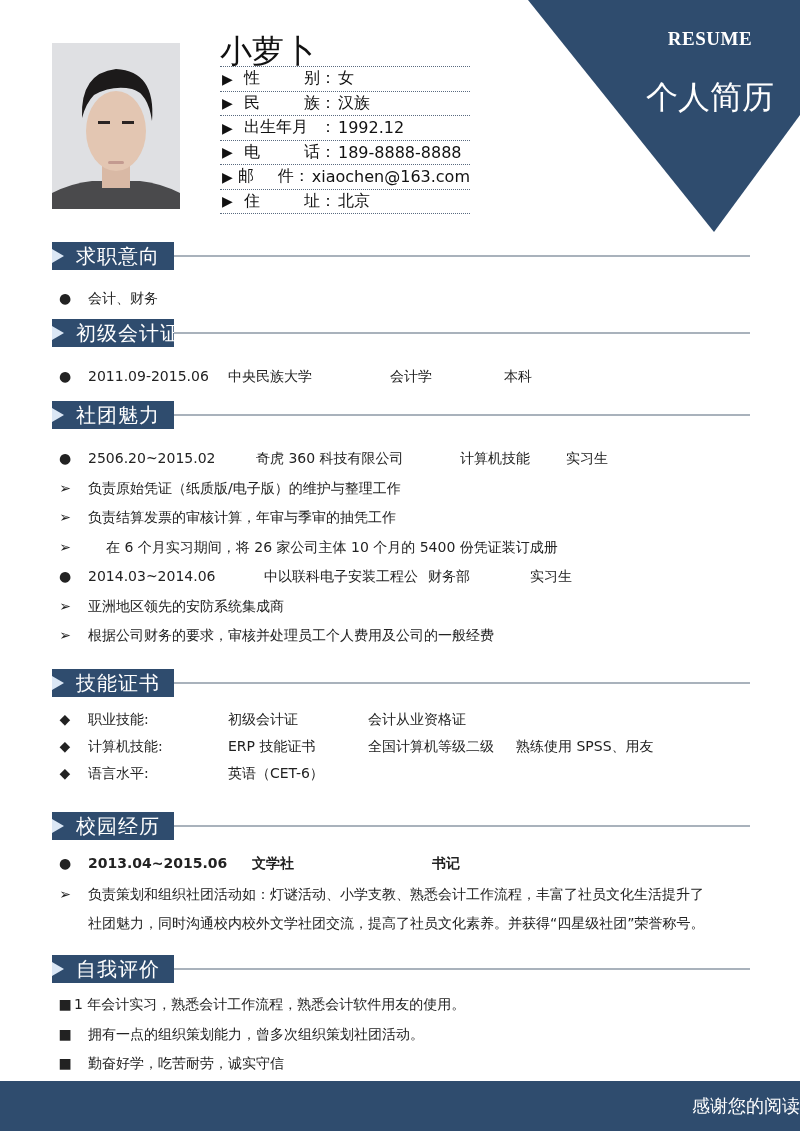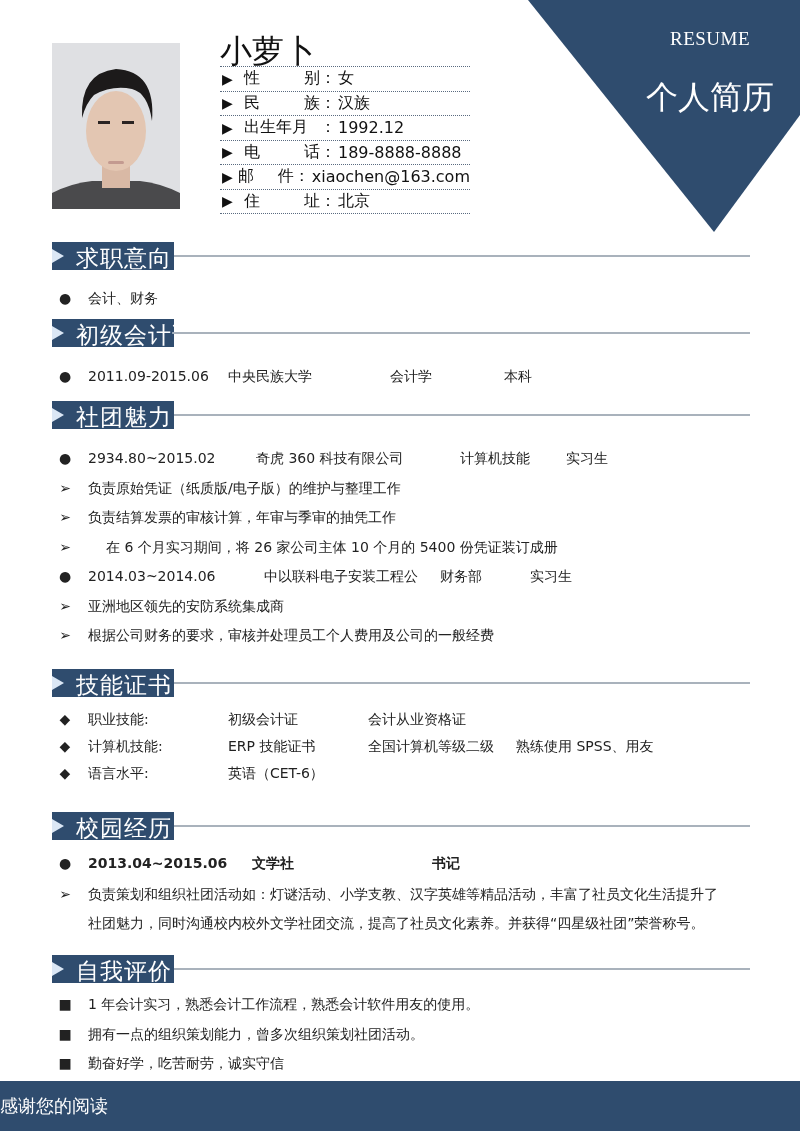--- a/index.html
+++ b/index.html
@@ -1,40 +1,40 @@
 <!DOCTYPE html>
 <html><head>
 <meta charset="utf-8">
 <style>
   html, body { margin:0; padding:0; }
   body { width:800px; height:1131px; position:relative; background:#ffffff; overflow:hidden;
          font-family:"DejaVu Sans", "Liberation Sans", sans-serif; color:#222; }
   .corner { position:absolute; left:528px; top:0; width:272px; height:232px; }
   .resume-en { position:absolute; left:660px; top:28px; width:100px; text-align:center; color:#fff;
-               font-family:"Liberation Serif", serif; font-weight:normal; font-size:19px; letter-spacing:0.5px; }
+               font-family:"Liberation Serif", serif; font-weight:bold; font-size:19px; letter-spacing:0.5px; }
   .resume-cn { position:absolute; left:640px; top:76px; width:140px; text-align:center; color:#fff; font-size:32px; }
   .photo { position:absolute; left:52px; top:43px; width:128px; height:166px; background:#dcdde0; overflow:hidden; }
   .name { position:absolute; left:220px; top:30px; font-size:32px; color:#111; }
   .info { position:absolute; left:220px; top:66px; width:250px; border-top:1px dotted #5a6b80; }
   .info-row { height:23.5px; border-bottom:1px dotted #5a6b80; display:flex; align-items:center; font-size:16px; color:#111; }
   .info-row .arrow { width:22px; font-size:14px; padding-left:2px; }
   .info-row .lbl { width:76px; display:flex; justify-content:space-between; }
   .info-row .val { padding-left:2px; }
   .sec { position:absolute; left:52px; height:28px; width:698px; }
   .sec .box { position:absolute; left:0; top:0; width:122px; height:28px; background:#2f4c6e; }
   .sec .tip { position:absolute; left:0; top:7px; width:0; height:0; border-top:7px solid transparent;
               border-bottom:7px solid transparent; border-left:12px solid #dbe7f5; }
-  .sec .title { position:absolute; left:24px; top:1px; color:#fff; font-size:23px; letter-spacing:1px; }
+  .sec .title { position:absolute; left:24px; top:1px; color:#fff; font-size:20px; letter-spacing:1px; }
   .sec .line { position:absolute; left:122px; right:0; top:13px; height:2px; background:#a9b2bc; }
   .row { position:absolute; left:58px; font-size:14px; color:#222; white-space:nowrap; height:20px; line-height:20px; }
   .row .b { position:absolute; left:0; width:14px; text-align:center; }
   .row .c { position:absolute; }
   .bold { font-weight:bold; }
   .footer { position:absolute; left:0; top:1081px; width:800px; height:50px; background:#2f4c6e; }
-  .footer .t { position:absolute; left:0; width:800px; top:13px; text-align:left; color:#fff; font-size:18px; }
+  .footer .t { position:absolute; left:0; width:800px; top:13px; text-align:right; color:#fff; font-size:18px; }
 </style>
 </head>
 <body>
 
 <svg class="corner" viewBox="0 0 272 232">
   <polygon points="0,0 272,0 272,115 186,232" fill="#2f4c6e"></polygon>
 </svg>
 <div class="resume-en">RESUME</div>
 <div class="resume-cn">个人简历</div>
 
@@ -134,42 +134,42 @@
 </div>
 
 <div class="sec" style="top:401px">
   <div class="box"></div>
     <div class="tip"></div>
   <div class="title">社团魅力</div>
     <div class="line"></div>
 </div>
 <div class="row" style="top:448px">
   <span class="b">●</span>
-  <span class="c" style="left:30px">2934.80~2015.02</span>
+  <span class="c" style="left:30px">2506.20~2015.02</span>
   <span class="c" style="left:198px">奇虎 360 科技有限公司</span>
   <span class="c" style="left:402px">计算机技能</span>
   <span class="c" style="left:508px">实习生</span>
 </div>
 <div class="row" style="top:478px">
   <span class="b">➢</span>
   <span class="c" style="left:30px">负责原始凭证（纸质版/电子版）的维护与整理工作</span>
 </div>
 <div class="row" style="top:507px">
   <span class="b">➢</span>
   <span class="c" style="left:30px">负责结算发票的审核计算，年审与季审的抽凭工作</span>
 </div>
 <div class="row" style="top:537px">
   <span class="b">➢</span>
   <span class="c" style="left:48px">在 6 个月实习期间，将 26 家公司主体 10 个月的 5400 份凭证装订成册</span>
 </div>
 <div class="row" style="top:566px">
   <span class="b">●</span>
   <span class="c" style="left:30px">2014.03~2014.06</span>
   <span class="c" style="left:206px">中以联科电子安装工程公</span>
-  <span class="c" style="left:382px">财务部</span>
+  <span class="c" style="left:370px">财务部</span>
   <span class="c" style="left:472px">实习生</span>
 </div>
 <div class="row" style="top:596px">
   <span class="b">➢</span>
   <span class="c" style="left:30px">亚洲地区领先的安防系统集成商</span>
 </div>
 <div class="row" style="top:625px">
   <span class="b">➢</span>
   <span class="c" style="left:30px">根据公司财务的要求，审核并处理员工个人费用及公司的一般经费</span>
 </div>
@@ -207,35 +207,35 @@
     <div class="line"></div>
 </div>
 <div class="row bold" style="top:853px">
   <span class="b">●</span>
   <span class="c" style="left:30px">2013.04~2015.06</span>
   <span class="c" style="left:194px">文学社</span>
   <span class="c" style="left:374px">书记</span>
 </div>
 <div class="row" style="top:884px">
   <span class="b">➢</span>
-  <span class="c" style="left:30px">负责策划和组织社团活动如：灯谜活动、小学支教、汉字英雄等精品活动，丰富了社员文化生活提升了</span>
+  <span class="c" style="left:30px">负责策划和组织社团活动如：灯谜活动、小学支教、熟悉会计工作流程，丰富了社员文化生活提升了</span>
 </div>
 <div class="row" style="top:913px">
   <span class="c" style="left:30px">社团魅力，同时沟通校内校外文学社团交流，提高了社员文化素养。并获得“四星级社团”荣誉称号。</span>
 </div>
 
 <div class="sec" style="top:955px">
   <div class="box"></div>
     <div class="tip"></div>
   <div class="title">自我评价</div>
     <div class="line"></div>
 </div>
 <div class="row" style="top:994px">
   <span class="b">■</span>
-  <span class="c" style="left:30px">1 年会计实习，熟悉会计工作流程，熟悉会计软件用友的使用。</span>
+  <span class="c" style="left:16px">1 年会计实习，熟悉会计工作流程，熟悉会计软件用友的使用。</span>
 </div>
 <div class="row" style="top:1024px">
   <span class="b">■</span>
   <span class="c" style="left:30px">拥有一点的组织策划能力，曾多次组织策划社团活动。</span>
 </div>
 <div class="row" style="top:1053px">
   <span class="b">■</span>
   <span class="c" style="left:30px">勤奋好学，吃苦耐劳，诚实守信</span>
 </div>
 

